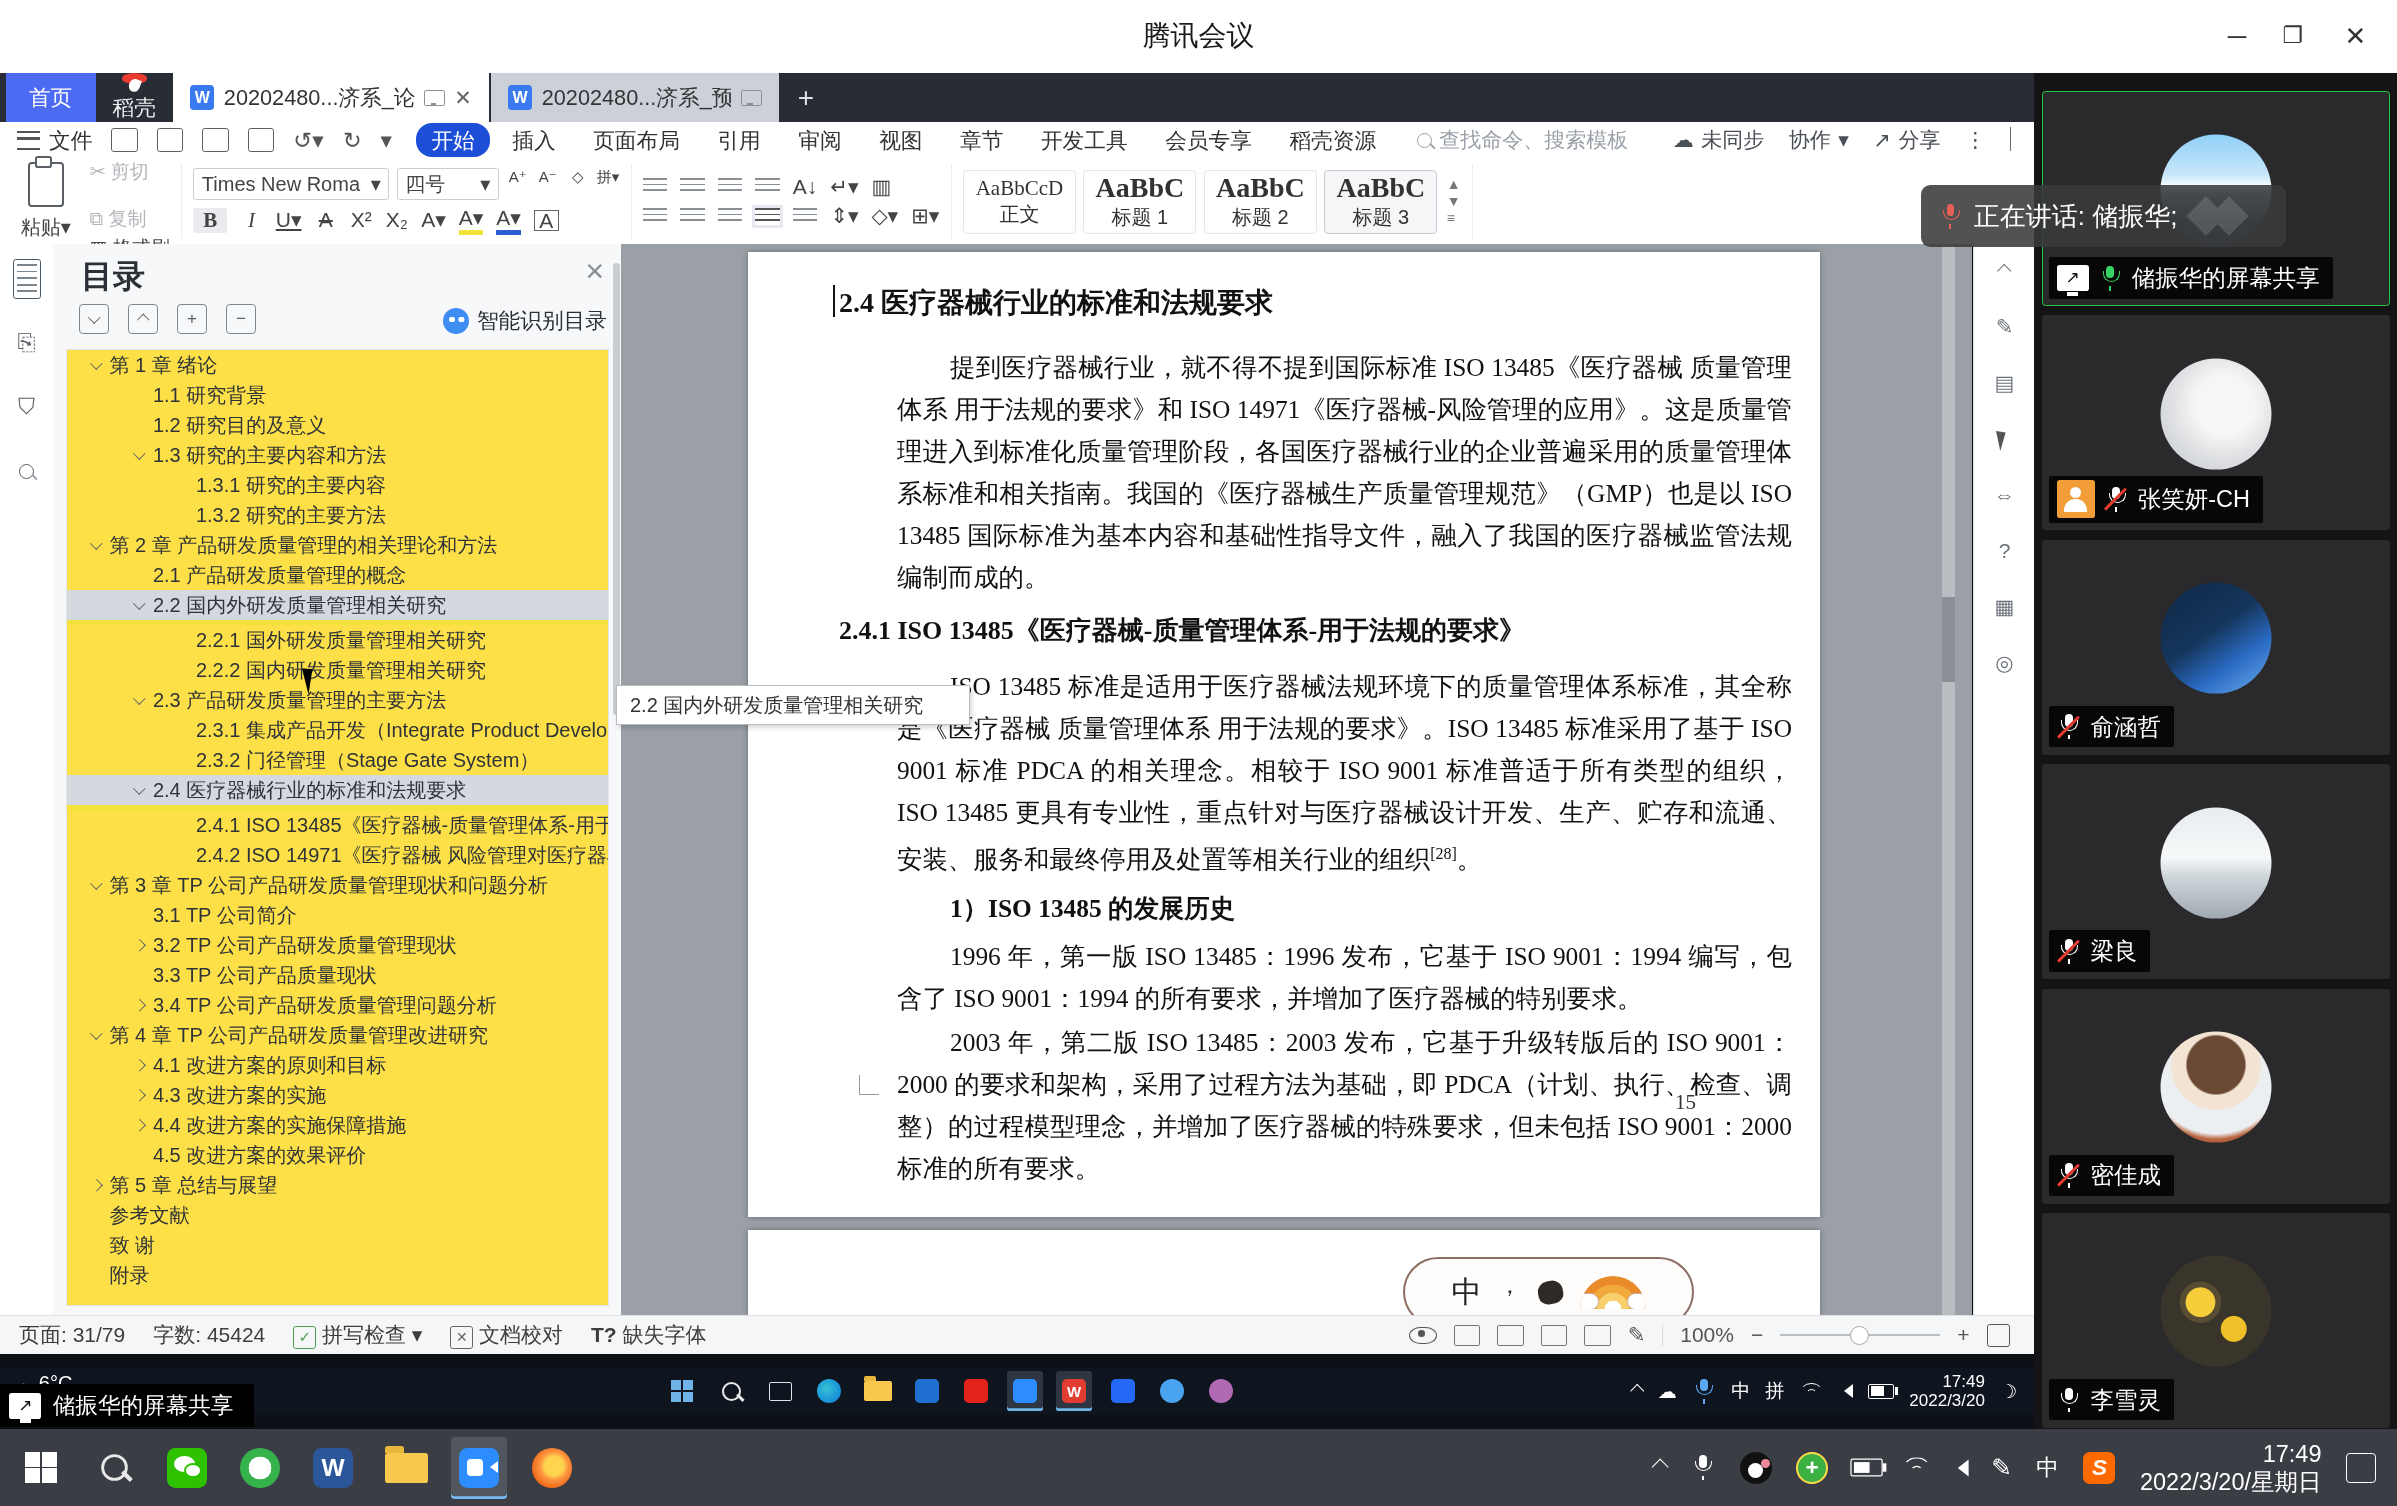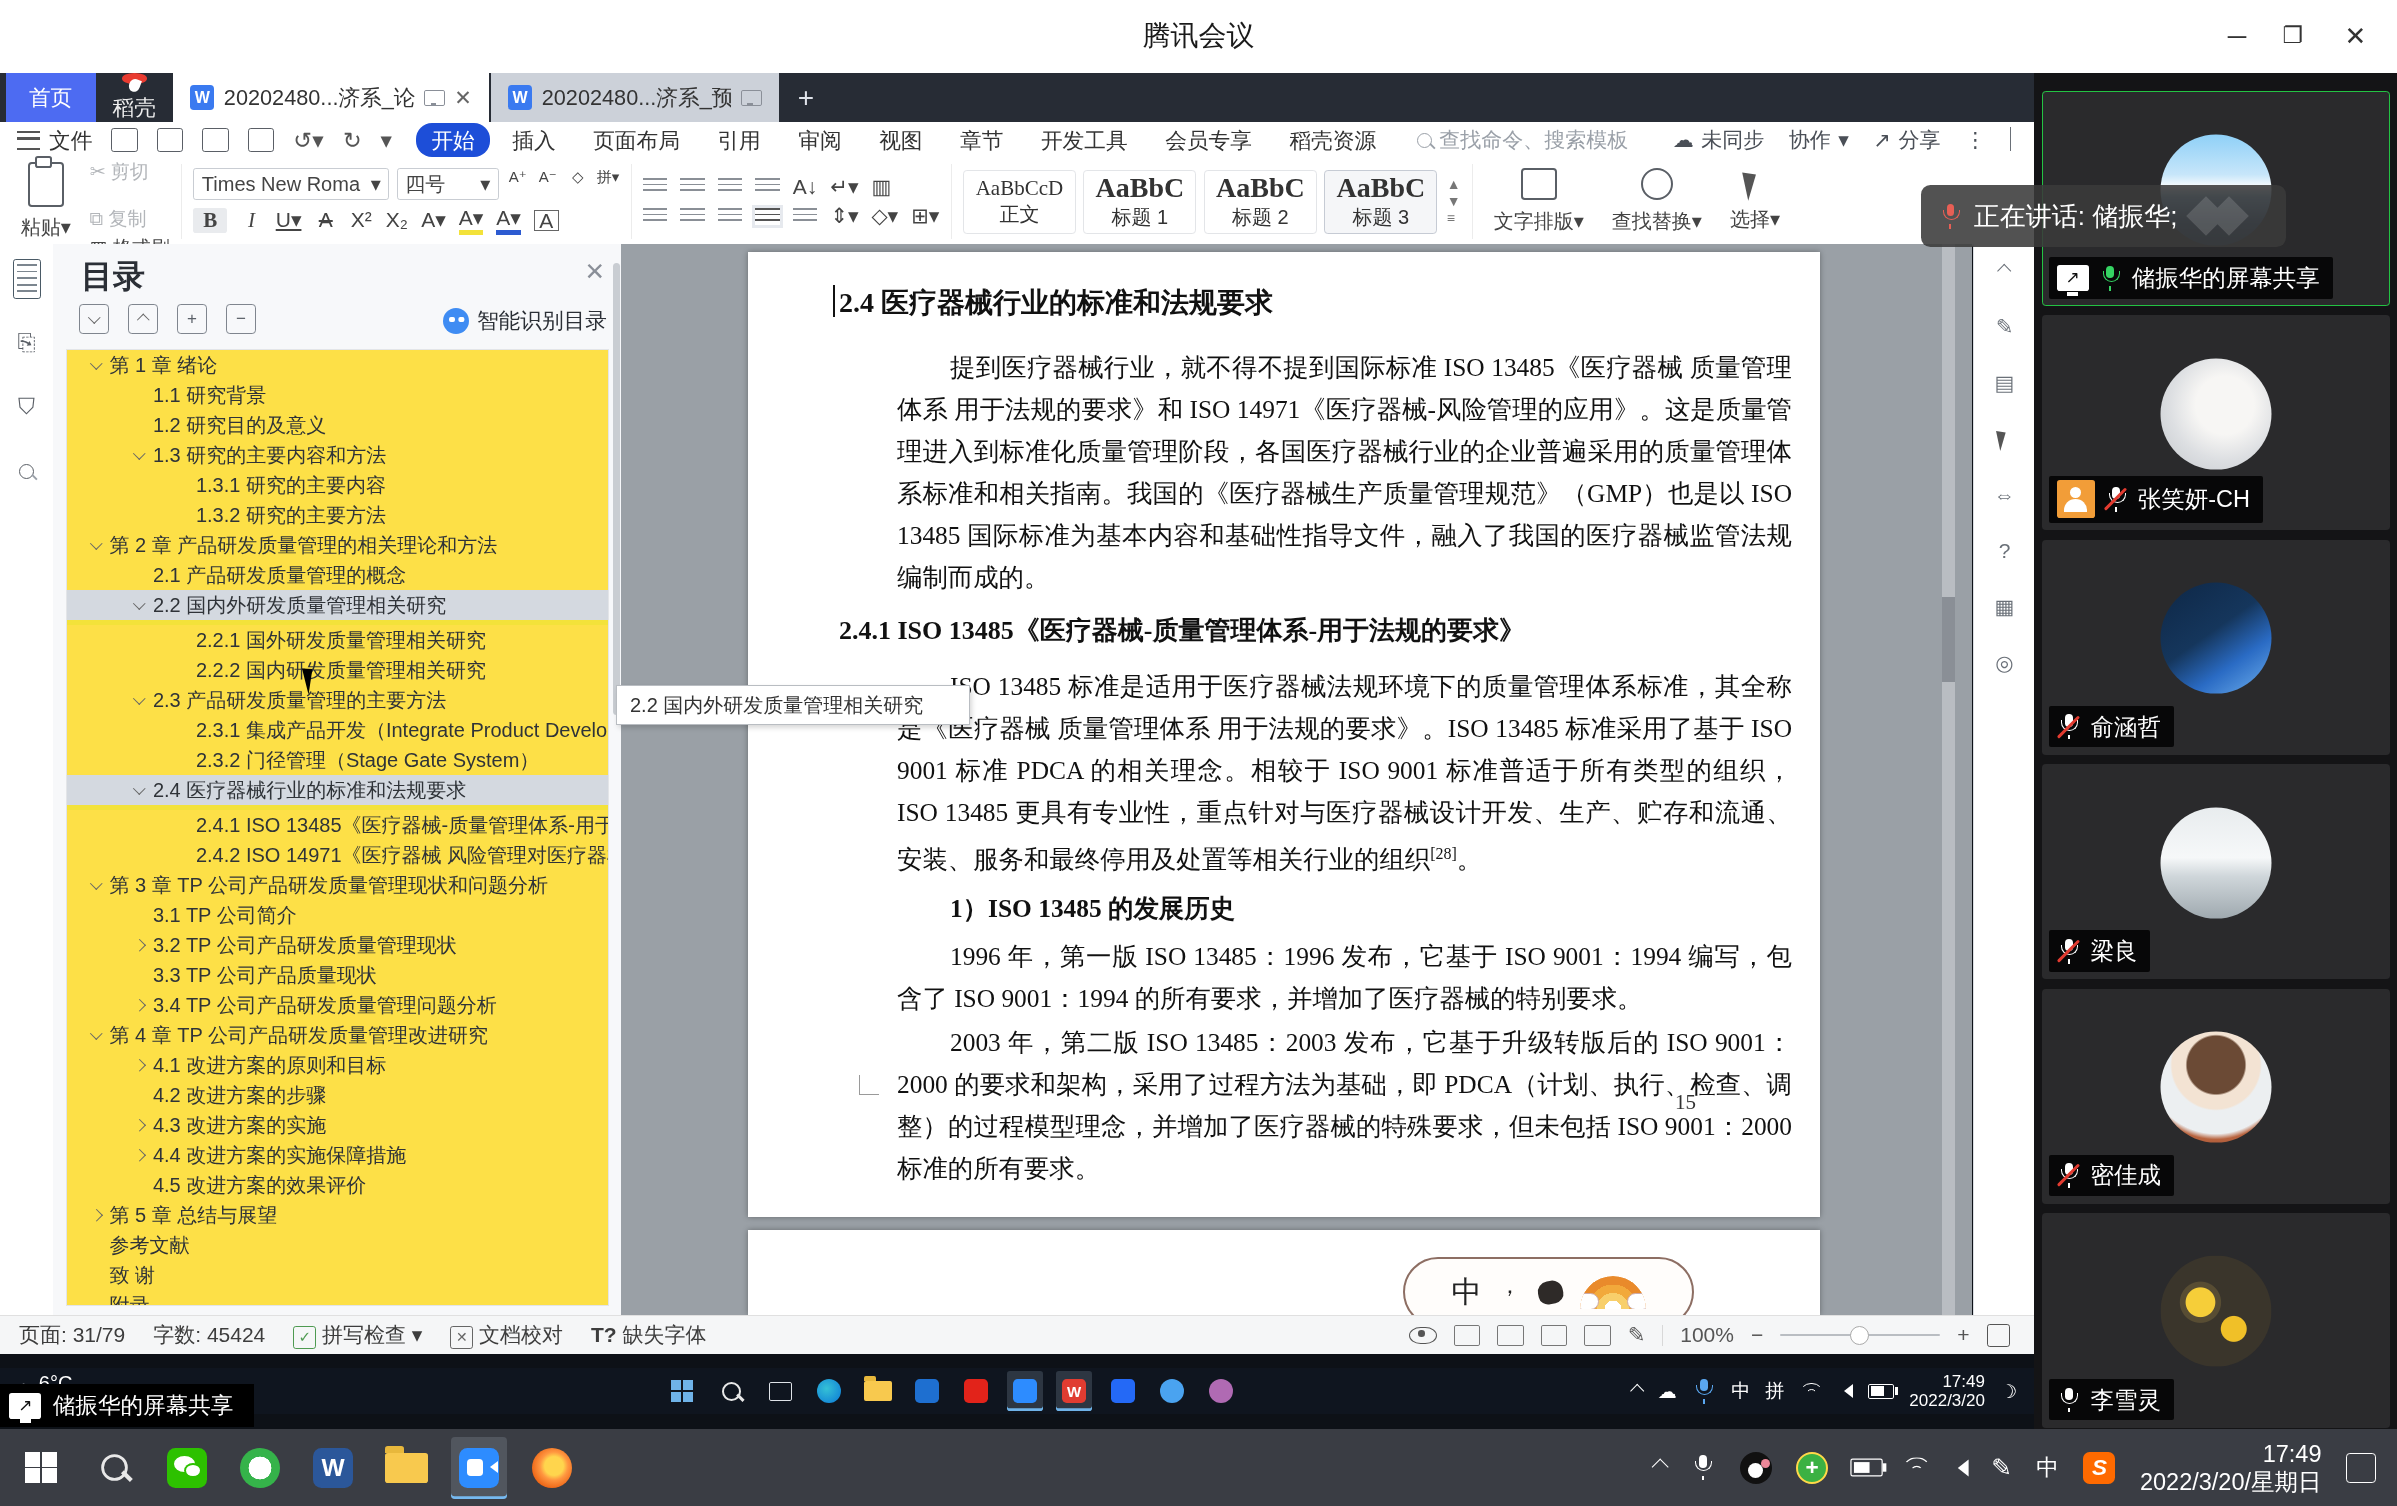--- a/index.html
+++ b/index.html
@@ -385,34 +385,20 @@
                 <span class="stysample">AaBbC</span>
                 <span class="stylabel">标题 3</span>
               </div>
             </div>
           <div class="styarrows">
               <span>▲</span>
               <span>▼</span>
               <span>≡</span>
             </div>
         </div>
-        <div class="rgroup" style="border-right:none;">
-          <div class="bigtool">
-            <span class="bt-ic"></span>
-            <span><span>文字排版</span>▾</span>
-          </div>
-          <div class="bigtool">
-            <span class="bt-ic round"></span>
-            <span><span>查找替换</span>▾</span>
-          </div>
-          <div class="bigtool">
-            <span class="cursor-ic"></span>
-            <span><span>选择</span>▾</span>
-          </div>
-        </div>
       </div>
 
       <div class="leftstrip">
         <span class="ls-ic">
             <span class="ls-doc"></span>
           </span>
         <span class="ls-ic">⎘</span>
         <span class="ls-ic">⛉</span>
         <span class="ls-ic">
             <span class="mag" style="border-color:#5a5f66;"></span>
@@ -525,24 +511,20 @@
               <span class="chev right"></span>
               <span class="txt">3.4 TP 公司产品研发质量管理问题分析</span>
             </div>
             <div class="orow" style="padding-left: 24.5px;">
               <span class="chev down"></span>
               <span class="txt">第 4 章  TP 公司产品研发质量管理改进研究</span>
             </div>
             <div class="orow" style="padding-left: 68px;">
               <span class="chev right"></span>
               <span class="txt">4.1 改进方案的原则和目标</span>
-            </div>
-            <div class="orow" style="padding-left: 68px;">
-              <span class="chev none"></span>
-              <span class="txt">4.2 改进方案的步骤</span>
             </div>
             <div class="orow" style="padding-left: 68px;">
               <span class="chev right"></span>
               <span class="txt">4.3 改进方案的实施</span>
             </div>
             <div class="orow" style="padding-left: 68px;">
               <span class="chev right"></span>
               <span class="txt">4.4 改进方案的实施保障措施</span>
             </div>
             <div class="orow" style="padding-left: 68px;">

